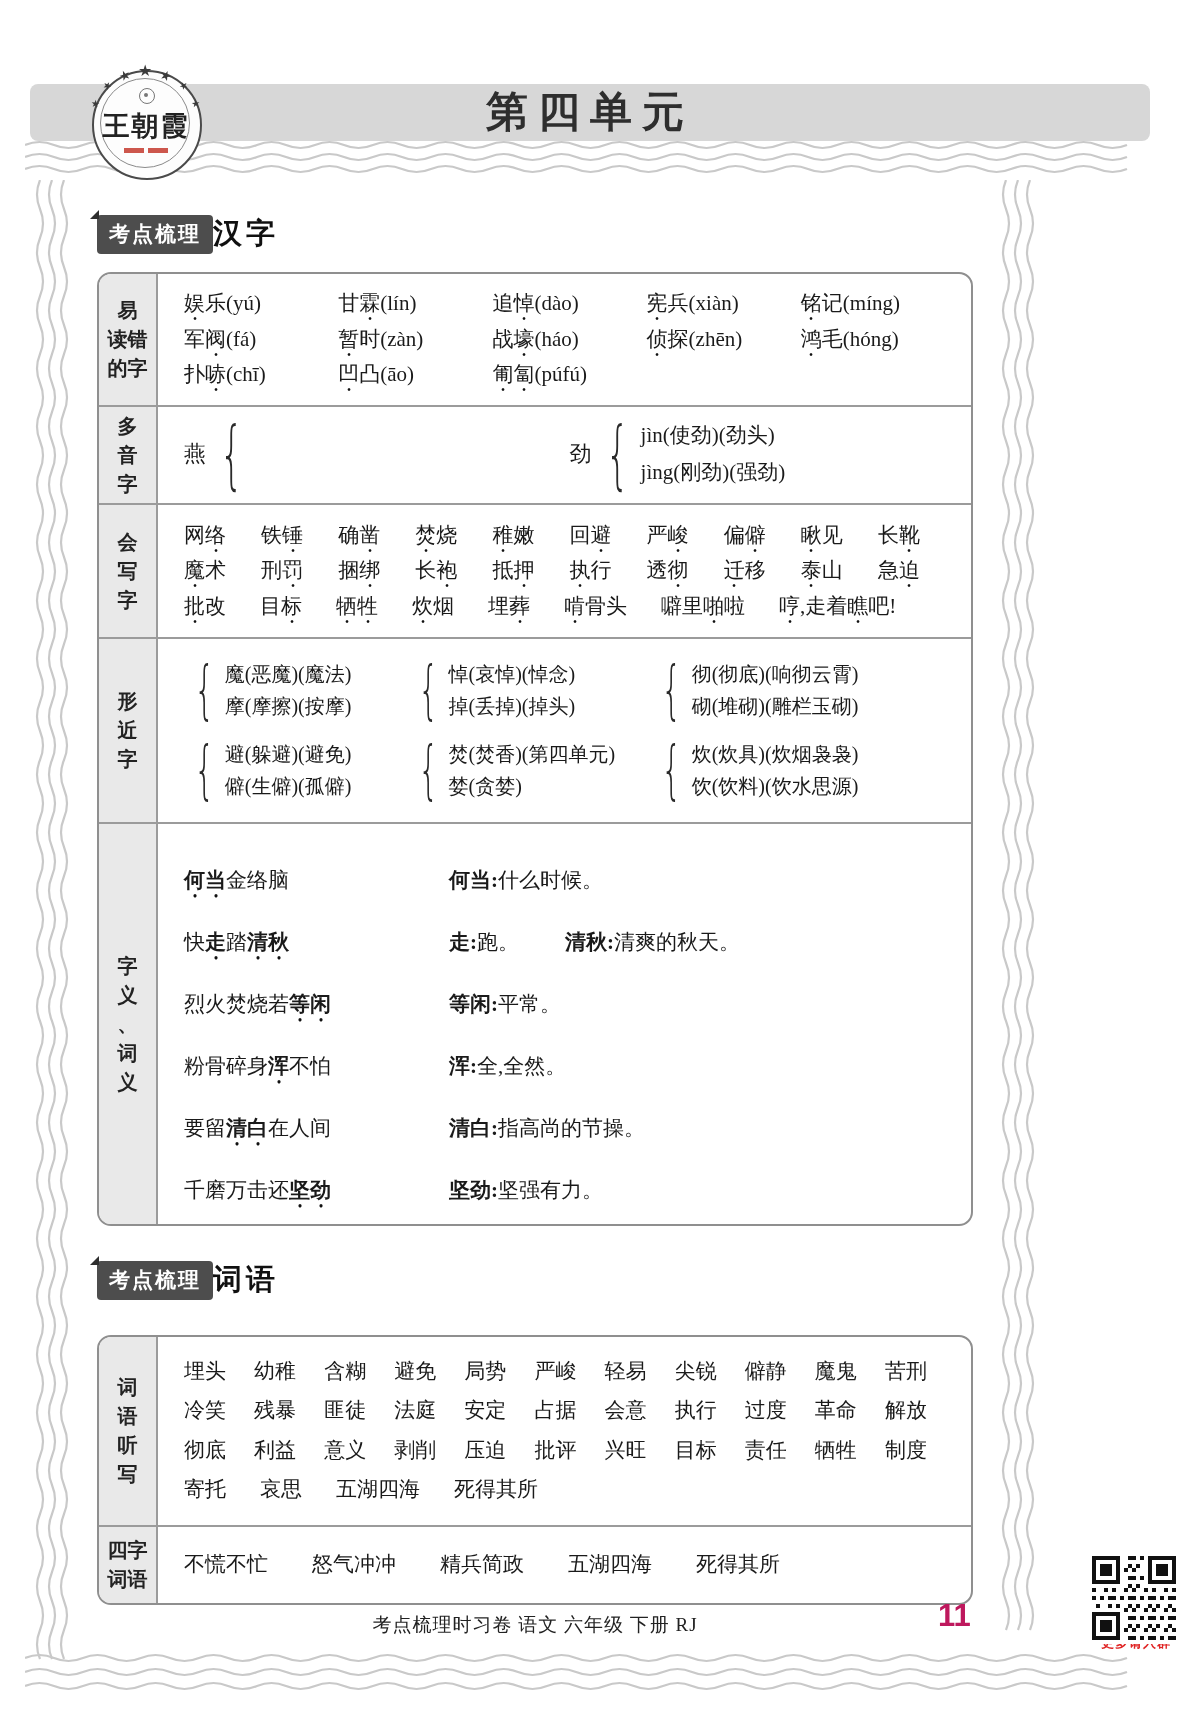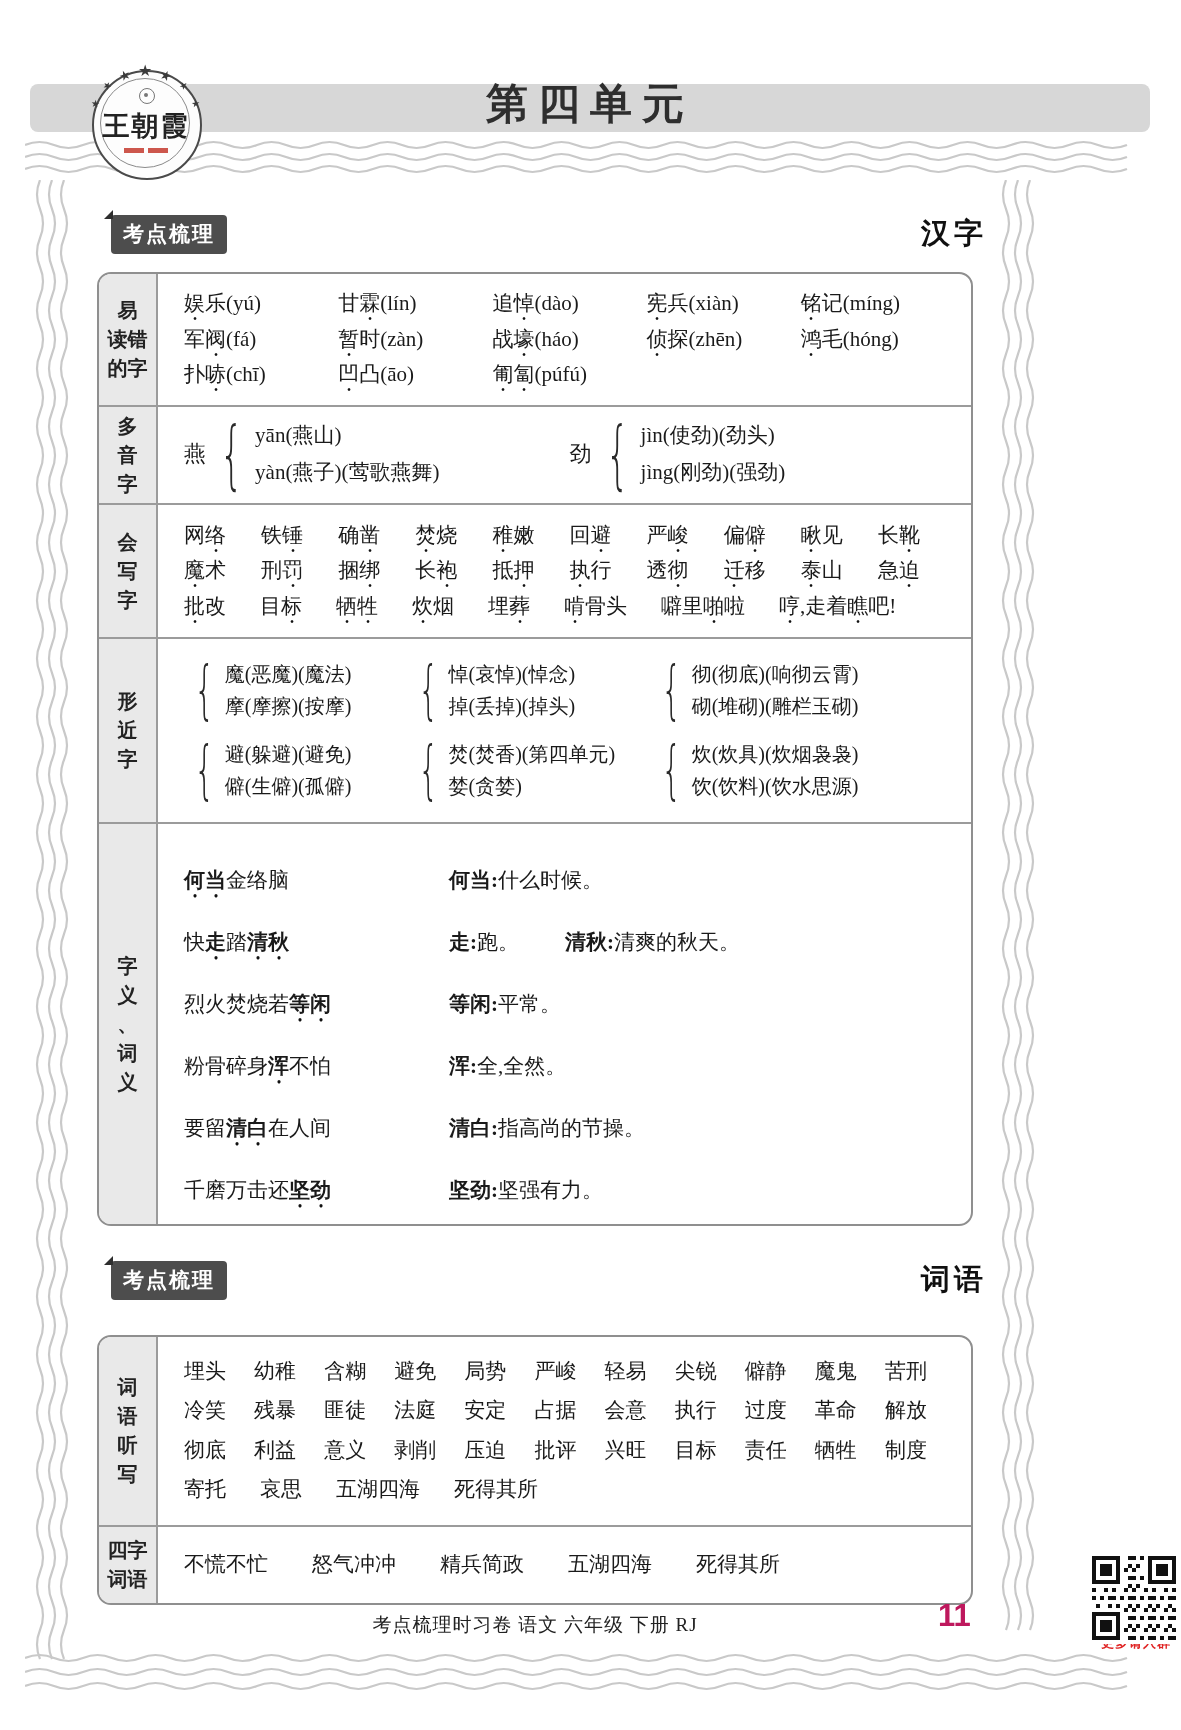--- a/index.html
+++ b/index.html
@@ -1,37 +1,37 @@
 <!DOCTYPE html>
 <html><head>
 <meta charset="utf-8">
 <style>
   html,body{margin:0;padding:0;}
   body{width:1181px;height:1730px;position:relative;background:#ffffff;
        font-family:"Liberation Serif",serif;color:#1a1a1a;overflow:hidden;}
   svg.wave{position:absolute;pointer-events:none;}
   
-  .header-bar{position:absolute;left:30px;top:84px;width:1120px;height:48px;
-      background:#d7d7d7;border-radius:8px;display:flex;align-items:flex-end;justify-content:center;}
+  .header-bar{position:absolute;left:30px;top:84px;width:1120px;height:57px;
+      background:#d7d7d7;border-radius:8px;display:flex;align-items:flex-start;justify-content:center;}
   .unit-title{font-family:"Liberation Sans",sans-serif;font-weight:bold;font-size:42px;
       color:#2e2e2e;letter-spacing:10px;}
   
   .logo{position:absolute;left:86px;top:64px;width:122px;height:122px;}
   .logo .ring{position:absolute;left:6px;top:6px;width:106px;height:106px;border:2px solid #4a4a4a;
       border-radius:50%;background:#fdfdfd;}
   .logo .ring2{position:absolute;left:14px;top:14px;width:88px;height:88px;border:1px solid #8a8a8a;border-radius:50%;}
   .logo .star{position:absolute;color:#3b3b3b;font-family:"DejaVu Sans",sans-serif;line-height:1;}
   .logo .emblem{position:absolute;left:53px;top:24px;width:14px;height:14px;border:1px solid #777;border-radius:50%;}
   .logo .emblem::after{content:"";position:absolute;left:4px;top:4px;width:4px;height:4px;background:#777;border-radius:50%;}
   .logo .name{position:absolute;left:0;top:44px;width:120px;text-align:center;
       font-family:"DejaVu Serif",serif;font-weight:bold;font-size:27px;color:#222;letter-spacing:2px;}
   .logo .redline{position:absolute;left:38px;top:84px;width:44px;height:5px;display:flex;gap:4px;}
   .logo .redline i{flex:1;background:#c43a2e;opacity:.85;}
   
-  .sec-heading{position:absolute;left:111px;width:876px;display:flex;align-items:center;justify-content:space-between;gap:0;}
+  .sec-heading{position:absolute;left:97px;width:876px;display:flex;align-items:center;justify-content:flex-start;gap:0;}
   .badge{position:relative;background:#4d4d4d;color:#fff;font-family:"Liberation Sans",sans-serif;
       font-weight:bold;font-size:21px;padding:5px 12px 6px;border-radius:4px;letter-spacing:2px;}
   .badge::before{content:"";position:absolute;left:-7px;top:-5px;width:0;height:0;
       border-right:9px solid #2e2e2e;border-top:9px solid transparent;}
   .sec-title{font-family:"Liberation Sans",sans-serif;font-weight:bold;font-size:29px;color:#101010;letter-spacing:4px;}
   
   .study-table{position:absolute;left:97px;width:876px;border:2px solid #8f8f8f;border-radius:14px;
       overflow:hidden;background:#fff;box-sizing:border-box;}
   .trow{display:flex;border-bottom:2px solid #9b9b9b;box-sizing:border-box;}
   .trow:last-child{border-bottom:none;}
@@ -173,24 +173,20 @@
       <div class="tlabel">
         <div>多</div>
         <div>音</div>
         <div>字</div>
       </div>
       <div class="tcontent poly">
         <div class="pwrap">
           <div class="pgroup">
             <span class="pchar">燕</span>
             <span class="brace">{</span>
-            <div class="preadings">
-              <div class="pread">yān(燕山)</div>
-              <div class="pread">yàn(燕子)(莺歌燕舞)</div>
-            </div>
           </div>
           <div class="pgroup">
             <span class="pchar">劲</span>
             <span class="brace">{</span>
             <div class="preadings">
               <div class="pread">jìn(使劲)(劲头)</div>
               <div class="pread">jìng(刚劲)(强劲)</div>
             </div>
           </div>
         </div>

